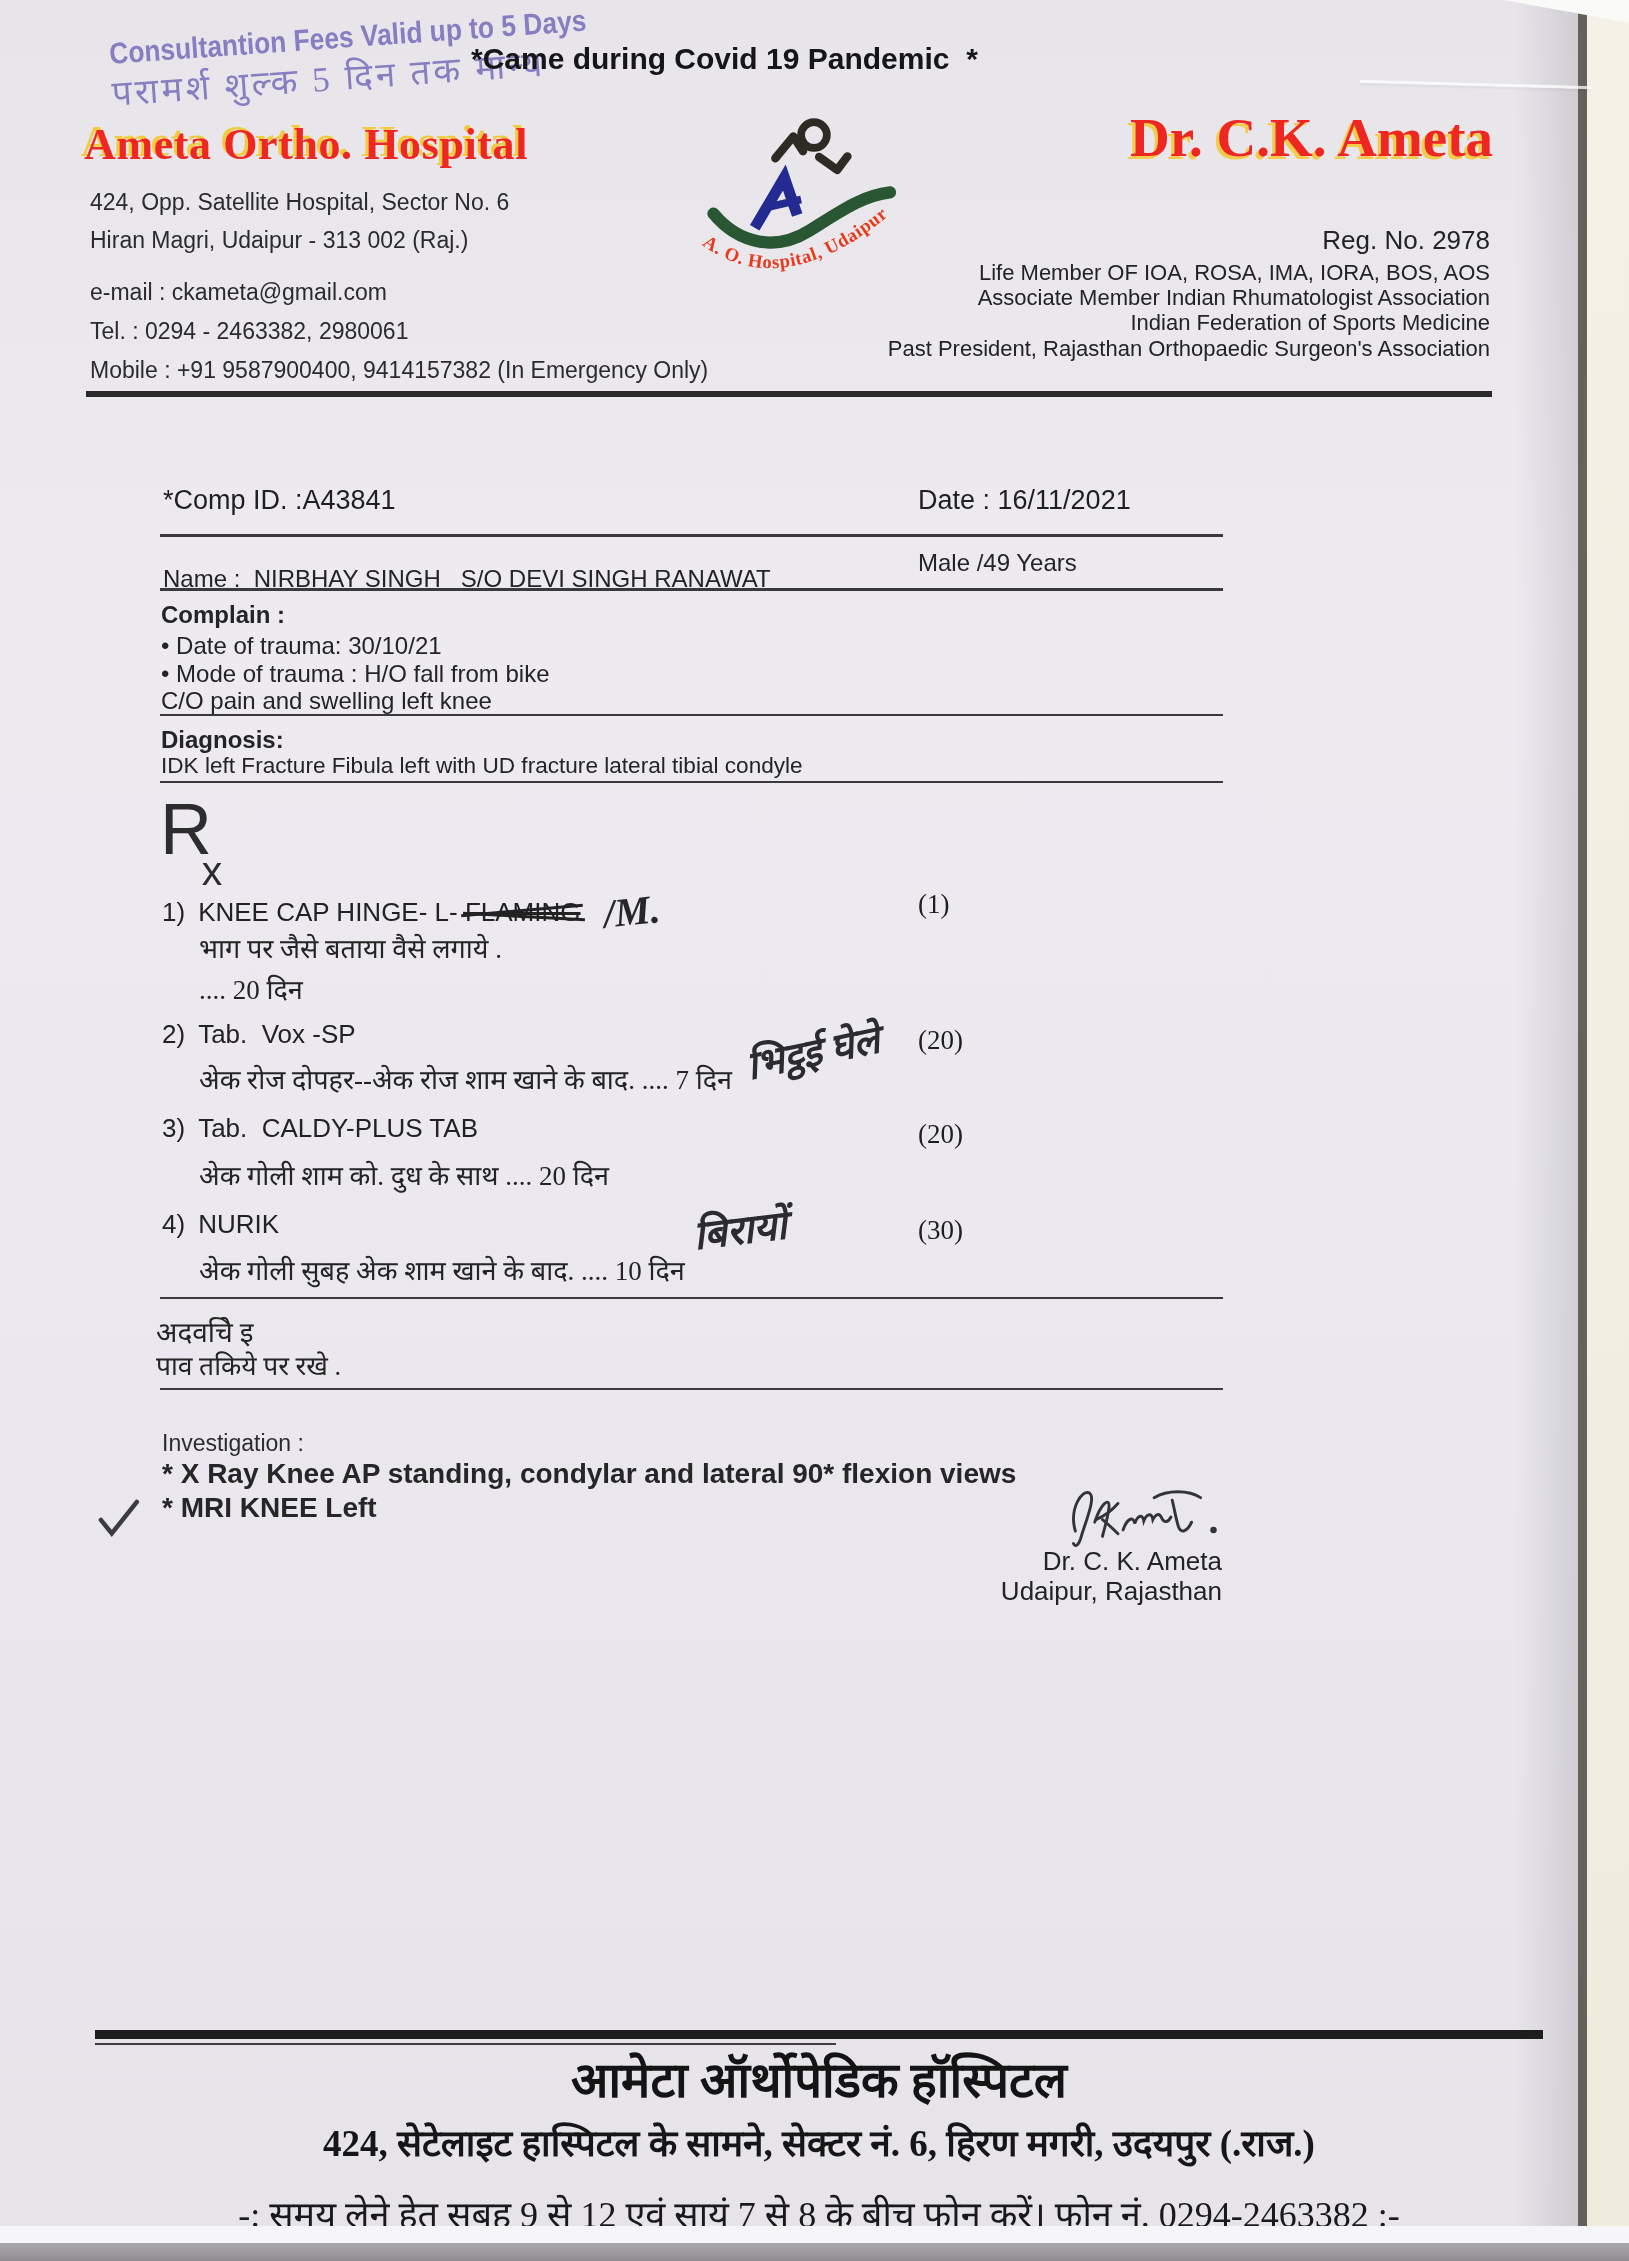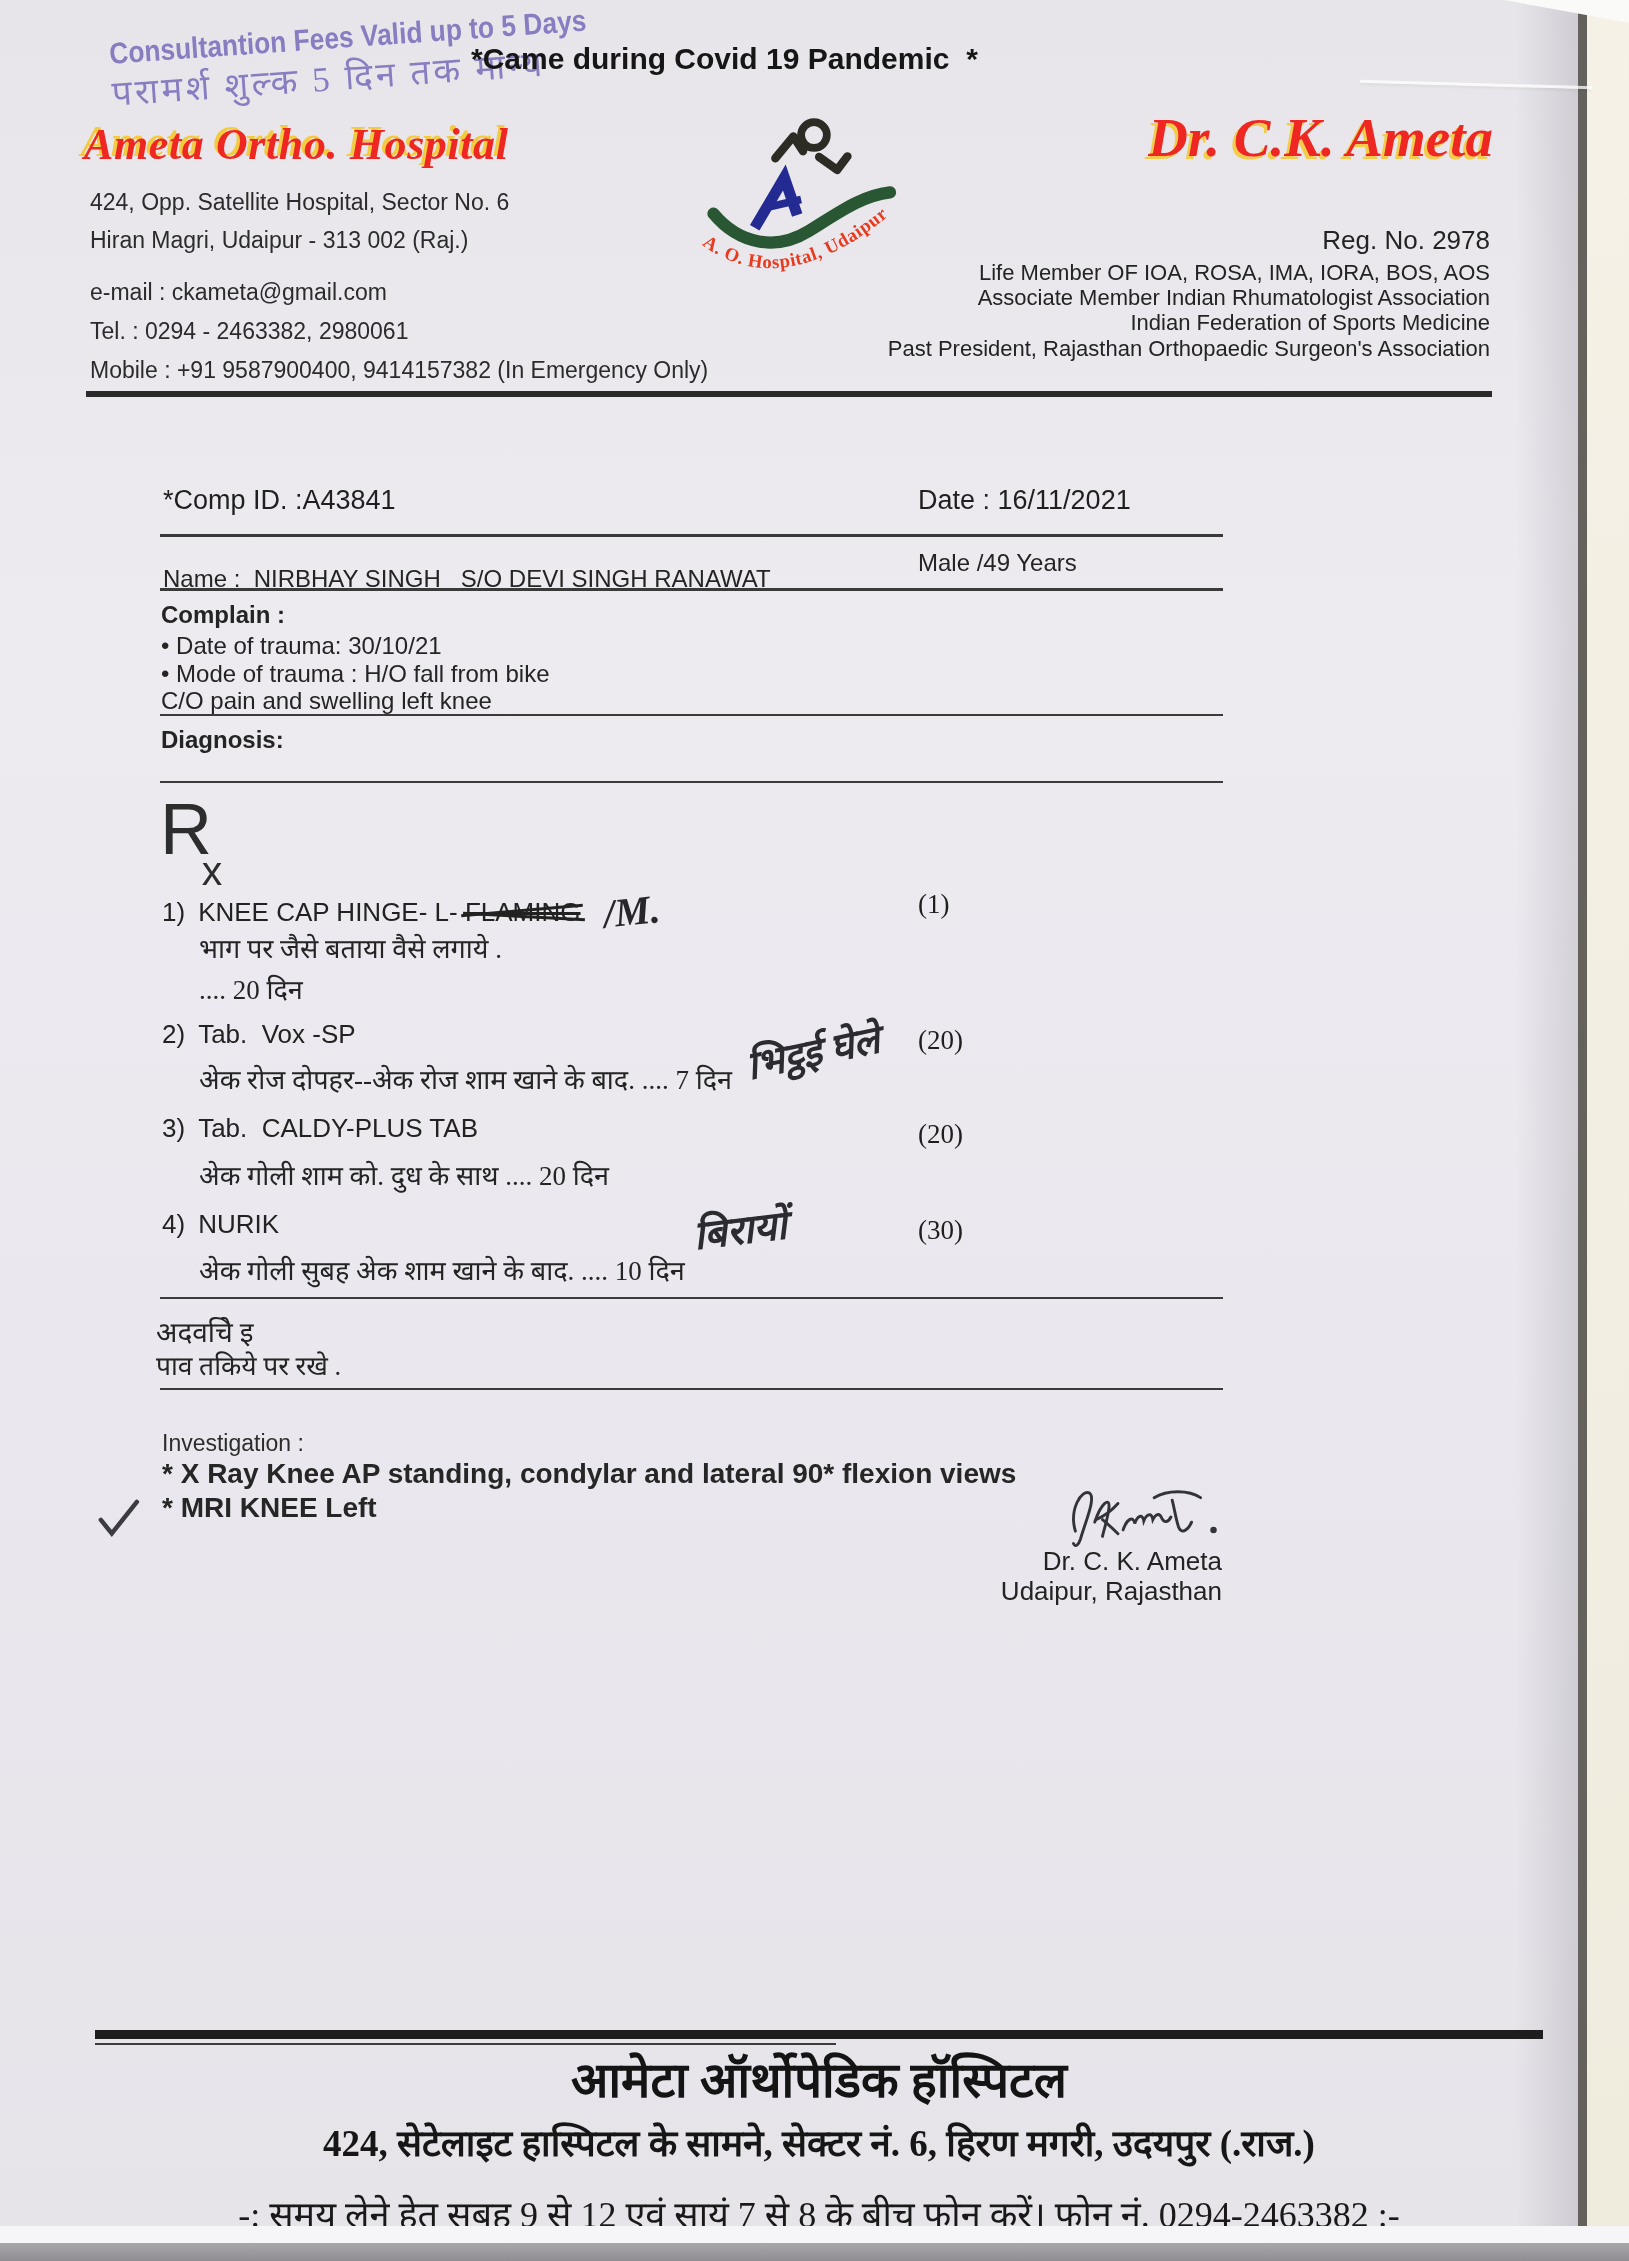--- a/index.html
+++ b/index.html
@@ -1,20 +1,20 @@
 <!DOCTYPE html>
 <html style="font-size:10.3px"><head>
 <meta charset="utf-8">
 <style>
   html,body{margin:0;padding:0;background:#d8d6da;}
   .page{position:relative;width:1630px;height:2261px;overflow:hidden;
         background:linear-gradient(180deg,#e7e5ea 0%,#edebf0 28%,#eae8ee 62%,#e6e4e9 100%);
         font-family:"Liberation Sans", sans-serif;color:#222;}
   .abs{position:absolute;line-height:1.15;}
-  .serif{font-family:"Liberation Serif", serif;font-style:italic;}
+  .serif{font-family:"Liberation Serif", serif;}
   .dev{font-family:"Liberation Serif","DejaVu Sans",serif;}
   .pre{white-space:pre;margin-top:16px;}
   .right{text-align:right;}
   .center{text-align:center;}
   .rule{position:absolute;background:#3a3a3a;}
   .bold{font-weight:bold;}
 
   .stamp{left:108px;top:37px;transform:rotate(-4deg);transform-origin:left top;
          color:#7d72bc;opacity:.9;}
   .stamp .l1{font-size:30px;font-weight:bold;transform:scaleX(.88);transform-origin:left;}
@@ -133,20 +133,21 @@
   <div class="abs body37" style="left:918px;top:549px">Male /49 Years</div>
   <div class="rule" style="left:160px;top:588px;width:1063px;height:2.6px"></div>
 
   <div class="abs body37 bold" style="left:161px;top:601px">Complain :</div>
   <div class="abs body37" style="left:161px;top:632px">• Date of trauma: 30/10/21</div>
   <div class="abs body37" style="left:161px;top:660px">• Mode of trauma : H/O fall from bike</div>
   <div class="abs body37" style="left:161px;top:687px">C/O pain and swelling left knee</div>
   <div class="rule" style="left:160px;top:714px;width:1063px;height:1.9px"></div>
 
   <div class="abs body37 bold" style="left:161px;top:726px">Diagnosis:</div>
+  <div class="abs" style="left:161px;top:753px;font-size:22.6px;color:#242424">IDK left Fracture Fibula left with UD fracture lateral tibial condyle</div>
   <div class="rule" style="left:160px;top:781px;width:1063px;height:1.9px"></div>
 
   <div class="abs" style="left:160px;top:788px">
     <span class="rx-sym-main">R</span><span class="rx-sym-sub">x</span>
   </div>
 
   <div class="abs rx-name" style="left:162px;top:885px">
     <span class="num">1)</span><span class="pre">KNEE CAP HINGE- L- </span><span class="struck">FLAMING</span><span class="hw-slash">/M.</span>
   </div>
   <div class="abs qty" style="left:918px;top:889px">(1)</div>

